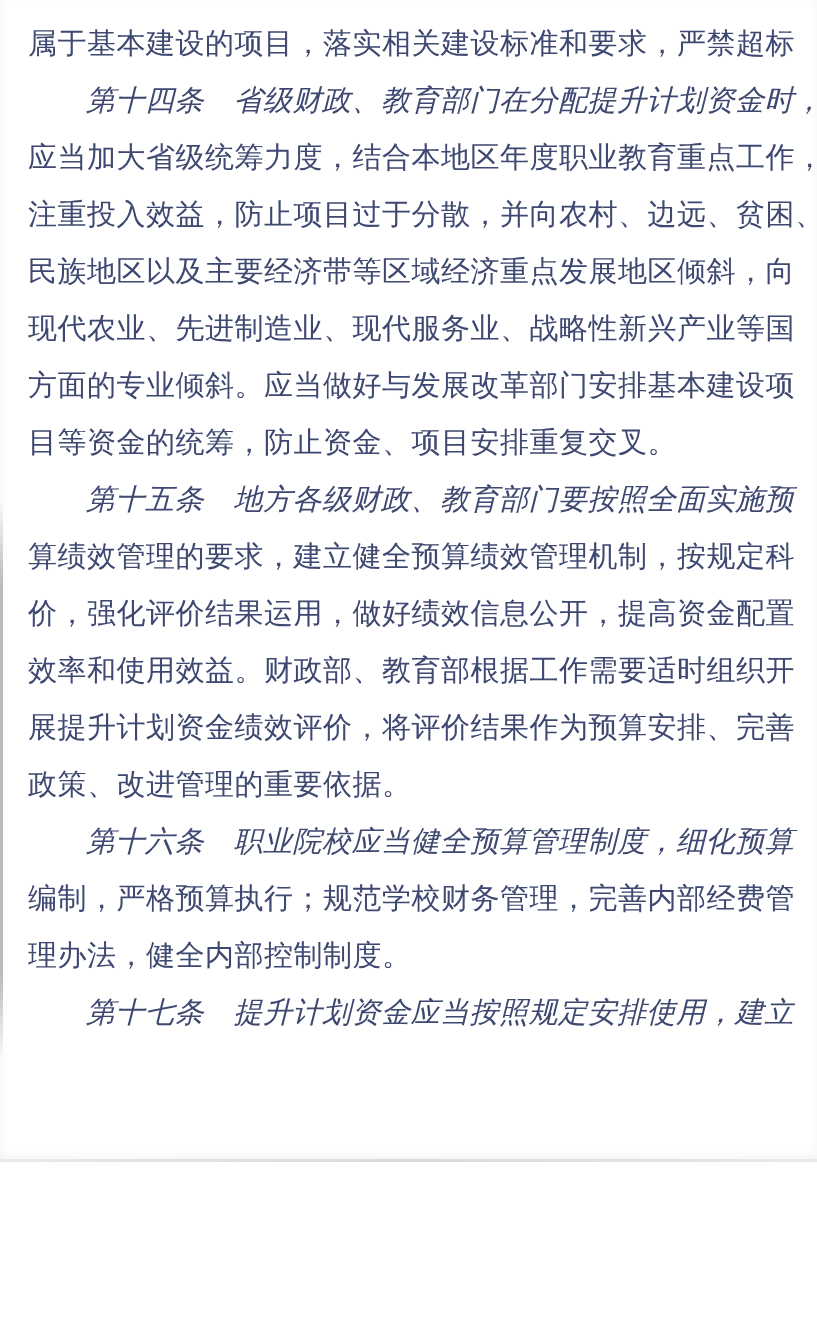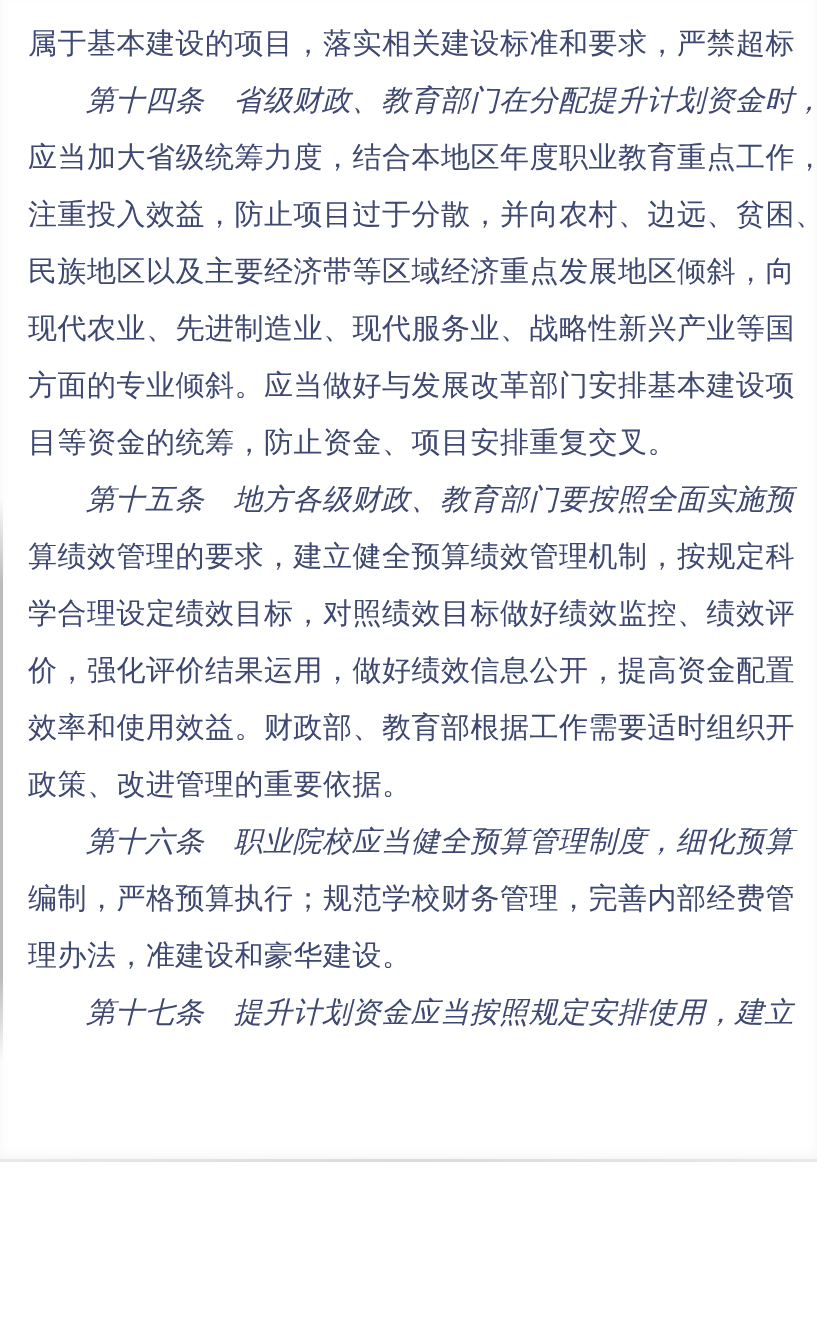--- a/index.html
+++ b/index.html
@@ -88,29 +88,29 @@
         <div class="line">应当加大省级统筹力度，结合本地区年度职业教育重点工作，</div>
         <div class="line">注重投入效益，防止项目过于分散，并向农村、边远、贫困、</div>
         <div class="line">民族地区以及主要经济带等区域经济重点发展地区倾斜，向</div>
         <div class="line">现代农业、先进制造业、现代服务业、战略性新兴产业等国</div>
         <div class="line">方面的专业倾斜。应当做好与发展改革部门安排基本建设项</div>
         <div class="line last">目等资金的统筹，防止资金、项目安排重复交叉。</div>
       </div>
       <div class="paragraph">
         <div class="line indent">第十五条　地方各级财政、教育部门要按照全面实施预</div>
         <div class="line">算绩效管理的要求，建立健全预算绩效管理机制，按规定科</div>
-        <div class="line">学合理设定绩效目标，对照绩效目标做好绩效监控、绩效评</div>
         <div class="line">价，强化评价结果运用，做好绩效信息公开，提高资金配置</div>
         <div class="line">效率和使用效益。财政部、教育部根据工作需要适时组织开</div>
+        <div class="line">展提升计划资金绩效评价，将评价结果作为预算安排、完善</div>
         <div class="line last">政策、改进管理的重要依据。</div>
       </div>
       <div class="paragraph">
         <div class="line indent">第十六条　职业院校应当健全预算管理制度，细化预算</div>
         <div class="line">编制，严格预算执行；规范学校财务管理，完善内部经费管</div>
-        <div class="line last">理办法，准建设和豪华建设。</div>
+        <div class="line last">理办法，健全内部控制制度。</div>
       </div>
       <div class="paragraph">
         <div class="line indent last">第十七条　提升计划资金应当按照规定安排使用，建立</div>
       </div>
     </div>
   <div class="scan-edge-left"></div>
   <div class="scan-edge-bottom"></div>
   <div class="footer">
     <span class="page-number">6</span>
   </div>

